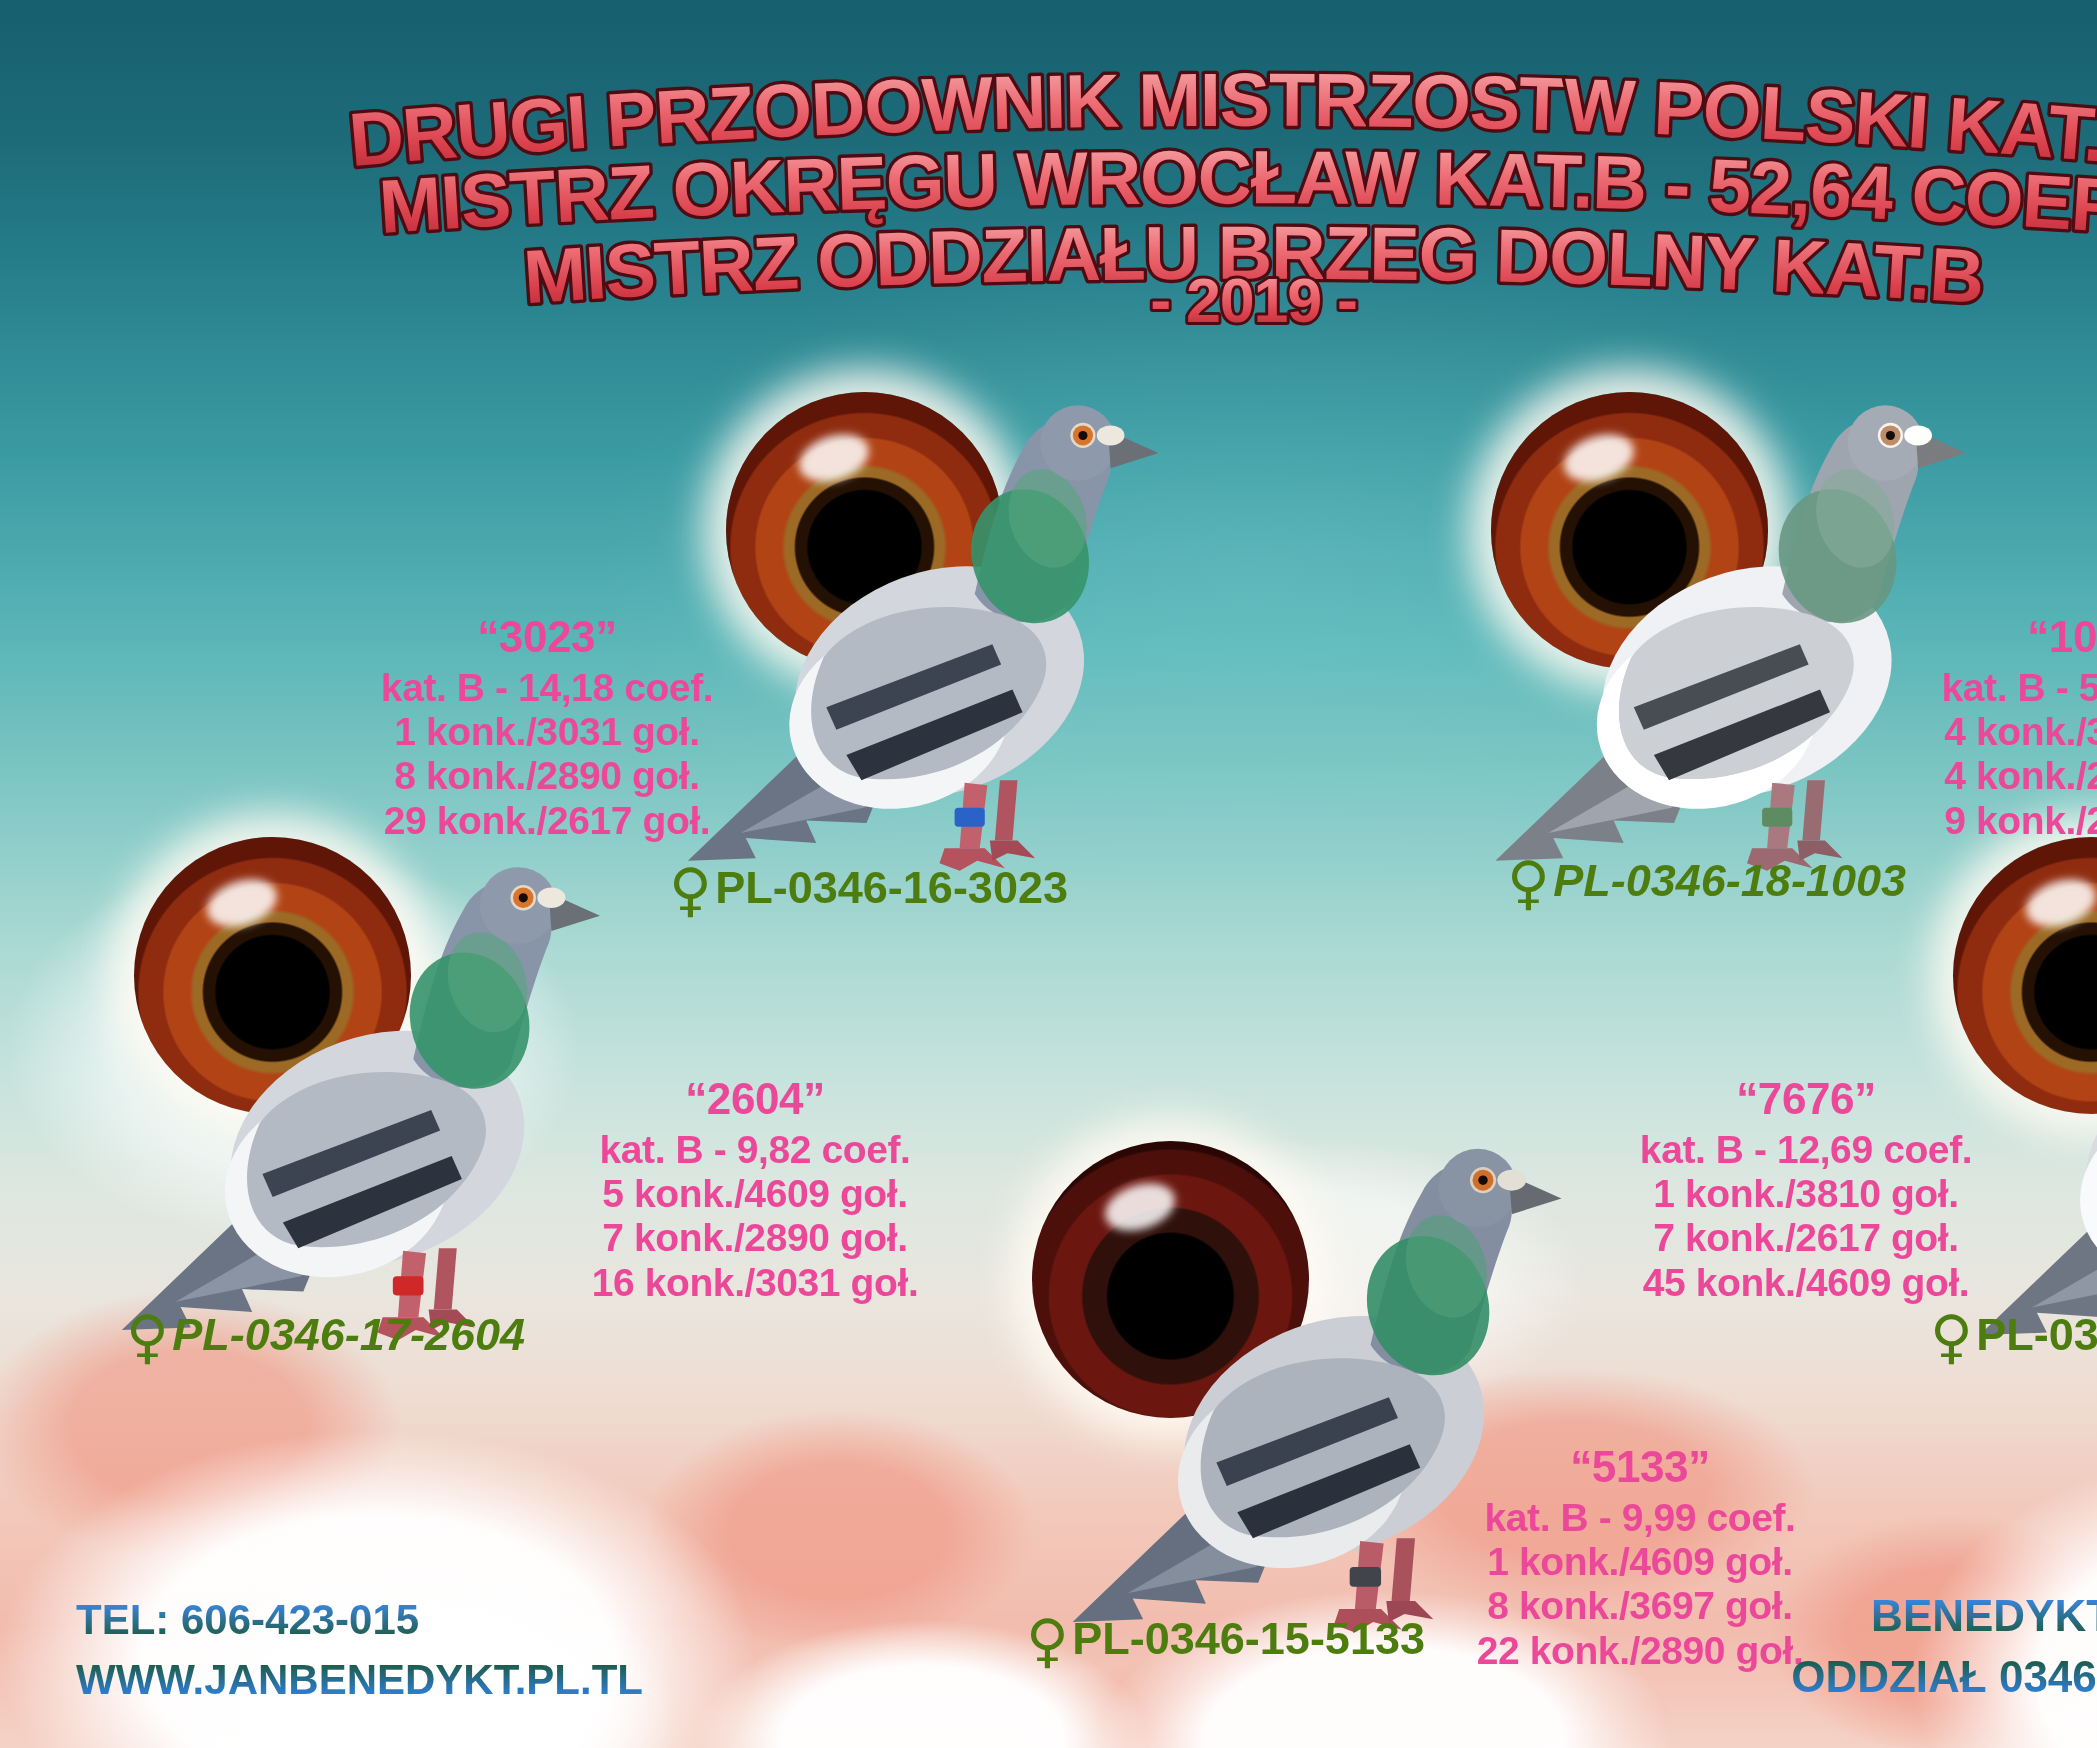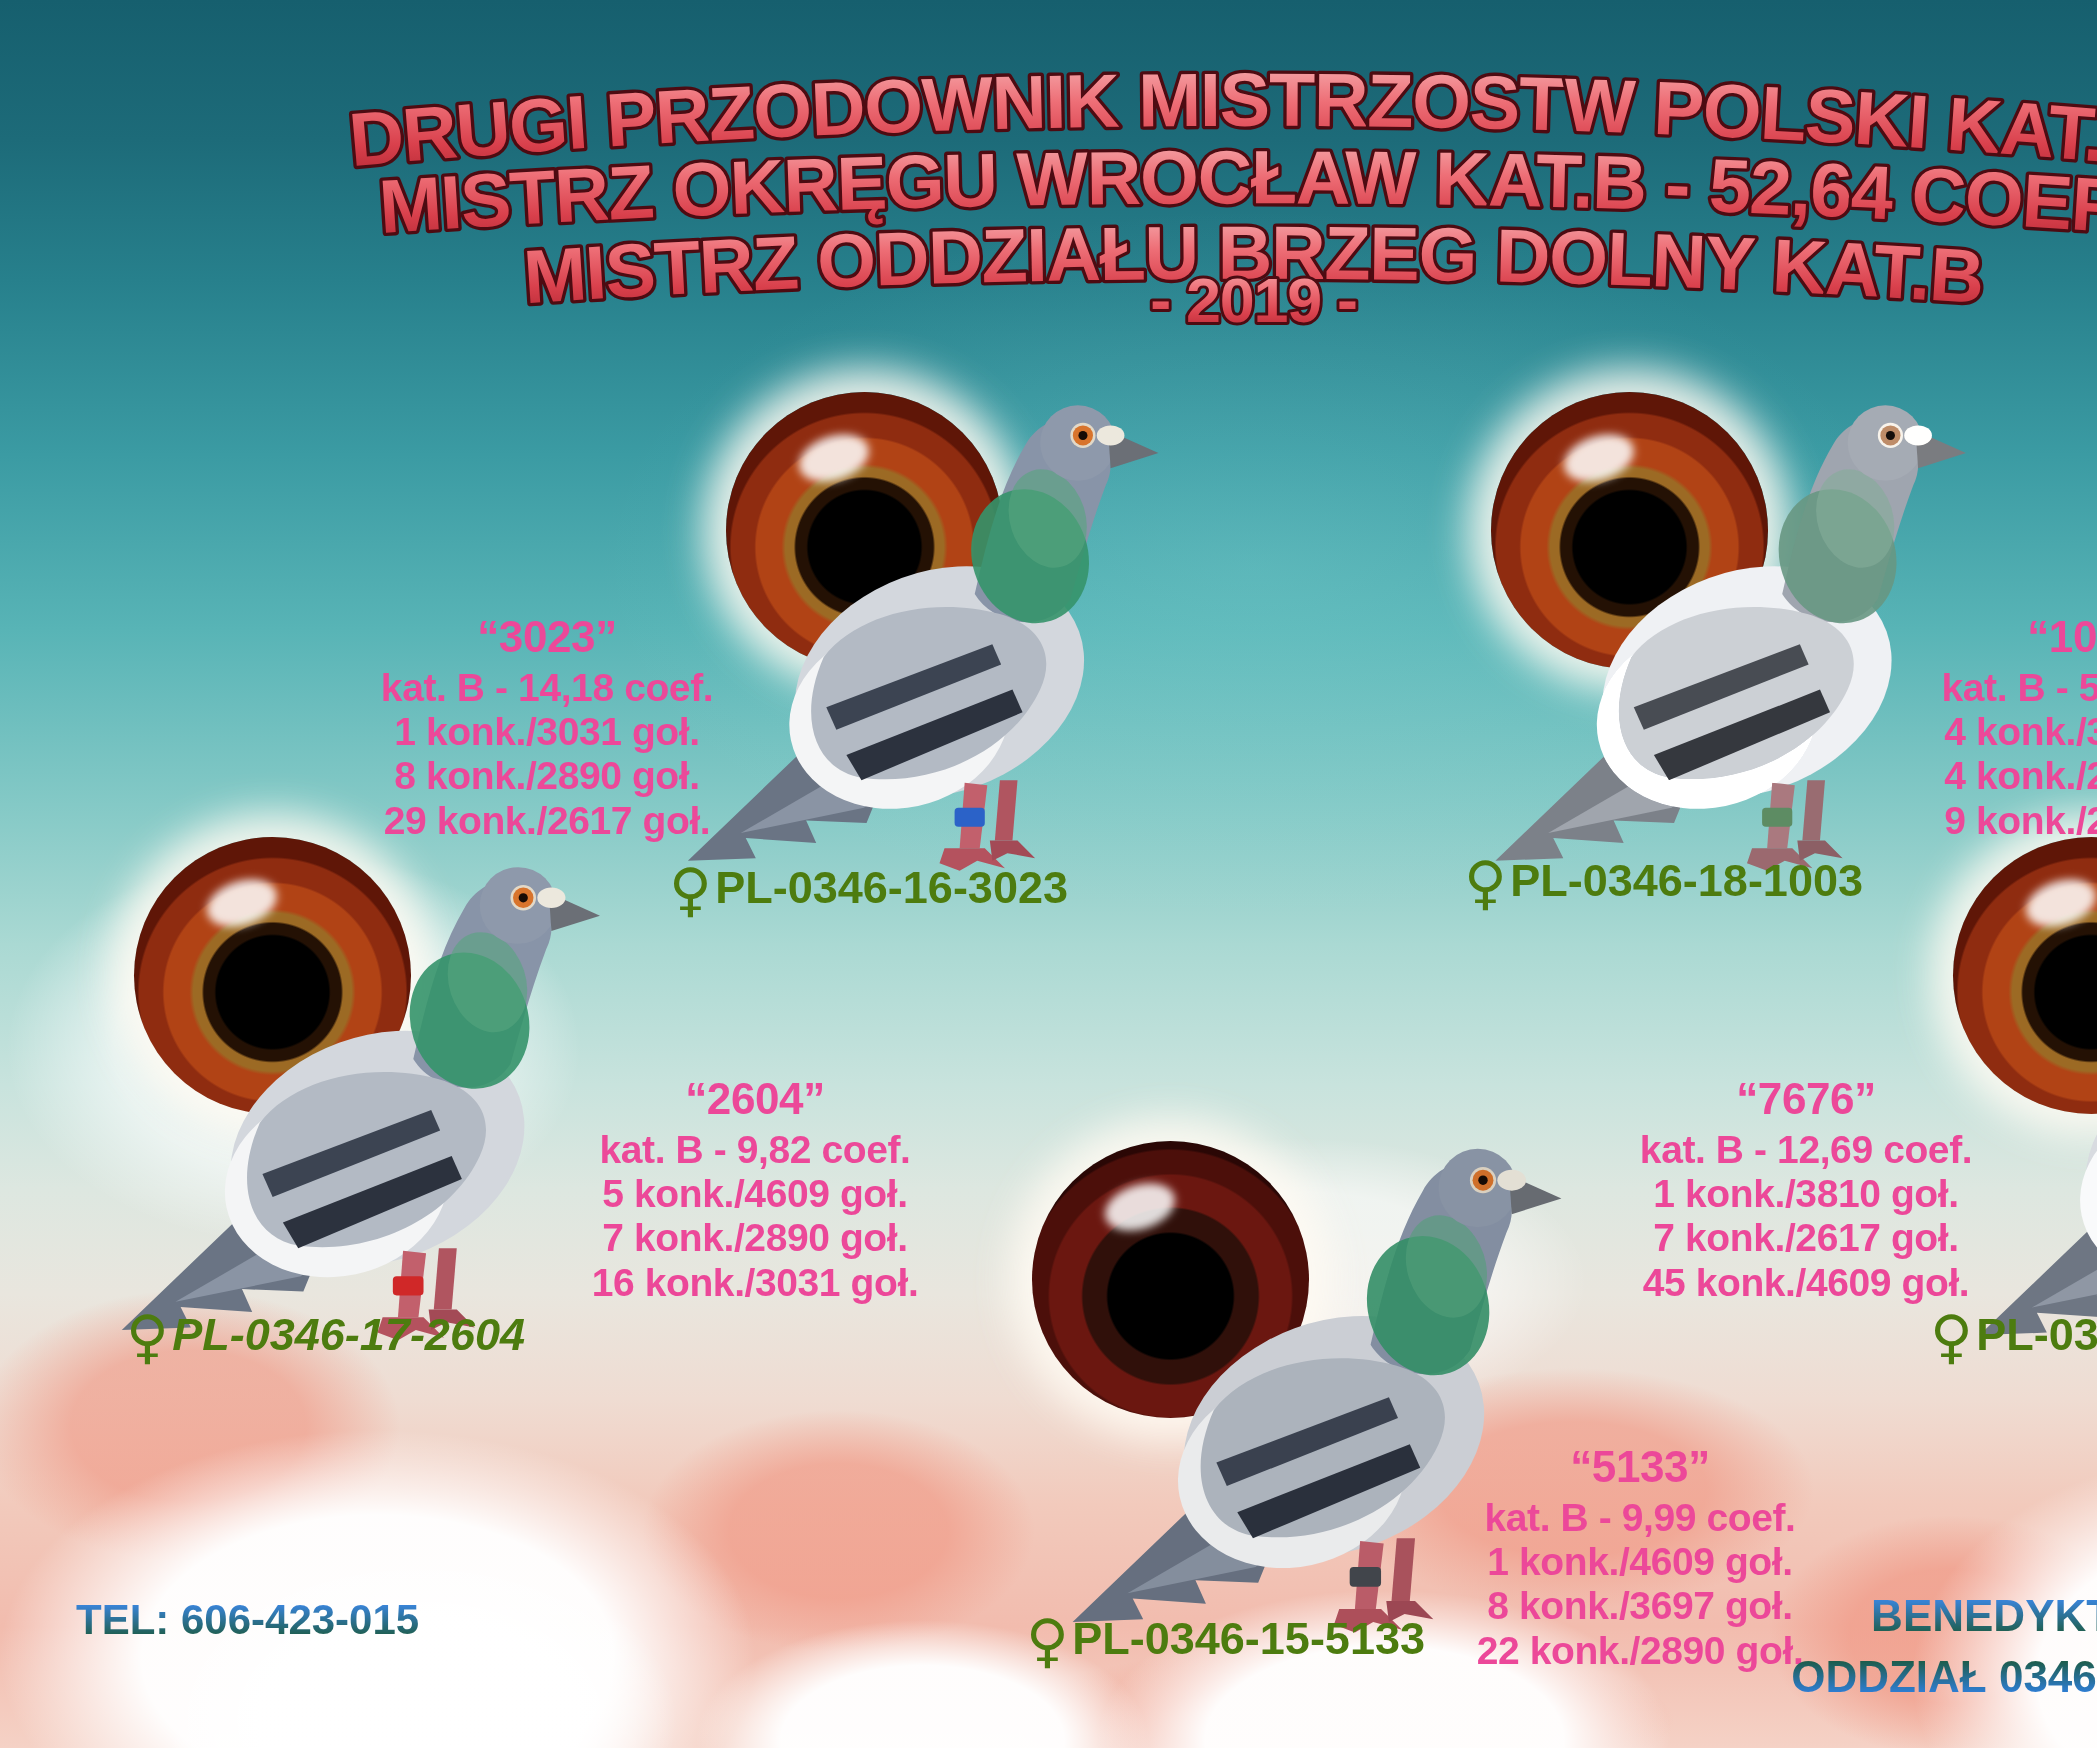--- a/index.html
+++ b/index.html
@@ -198,34 +198,35 @@
   <div class="stat-name">“5133”</div>
   <div>kat. B - 9,99 coef.</div>
   <div>1 konk./4609 goł.</div>
   <div>8 konk./3697 goł.</div>
   <div>22 konk./2890 goł.</div>
 </div>
 
 <div class="ring" style="left:669px;top:856px;">
   <span class="female">♀</span><span>PL-0346-16-3023</span>
 </div>
-<div class="ring" style="left:1464px;top:849px;">
+<div class="ring" style="left:1507px;top:849px;font-style:italic;">
   <span class="female">♀</span><span>PL-0346-18-1003</span>
 </div>
 <div class="ring" style="left:126px;top:1303px;font-style:italic;">
   <span class="female">♀</span><span>PL-0346-17-2604</span>
 </div>
 <div class="ring" style="left:1930px;top:1303px;">
   <span class="female">♀</span><span>PL-0346-15-7676</span>
 </div>
 <div class="ring" style="left:1026px;top:1607px;">
   <span class="female">♀</span><span>PL-0346-15-5133</span>
 </div>
 
 <div class="contact">
   <div class="grad grad-a">TEL: 606-423-015</div>
+  <div class="grad grad-b line2">WWW.JANBENEDYKT.PL.TL</div>
 </div>
 
 <div class="breeder">
   <div class="grad grad-a">BENEDYKT JAN &amp; DOROTA</div>
   <div class="grad grad-b line2">ODDZIAŁ 0346 BRZEG DOLNYA</div>
 </div>
 
 
 </body></html>

